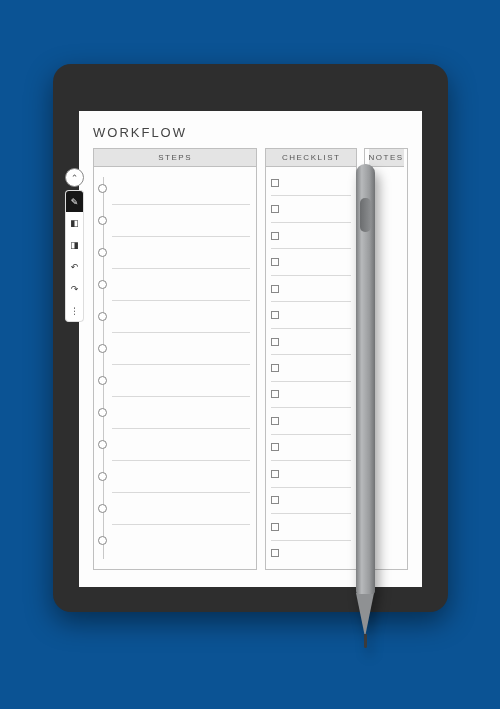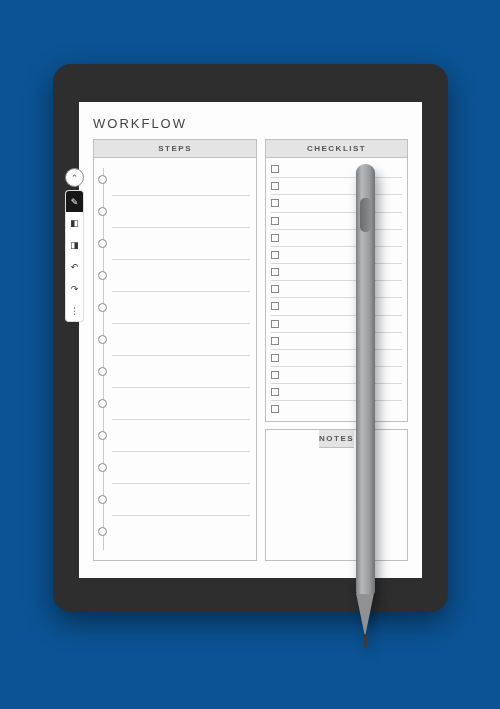--- a/index.html
+++ b/index.html
@@ -21,43 +21,43 @@
     border-radius: 18px;
     box-shadow: 0 10px 28px rgba(0,0,0,.45);
     padding: 38px 26px 34px 26px;
   }
   .screen {
     width: 100%;
     height: 100%;
     background: #fdfdfd;
     position: relative;
     padding: 14px 14px 14px 14px;
+    margin-top: 9px;
   }
   .title {
     font-size: 13px;
     letter-spacing: 2px;
     font-weight: 400;
     color: #444;
     margin-bottom: 8px;
   }
   .cols {
     display: flex;
     gap: 8px;
     height: calc(100% - 26px);
-    font-weight: bold;
   }
   .left {
     flex: 1.15;
     display: flex;
     flex-direction: column;
   }
   .right {
     flex: 1;
     display: flex;
-    flex-direction: column;
+    flex-direction: row;
     gap: 7px;
   }
   .panel {
     border: 1px solid #bfbfbf;
     display: flex;
     flex-direction: column;
   }
   .panel-header {
     background: #e4e4e4;
     text-align: center;

